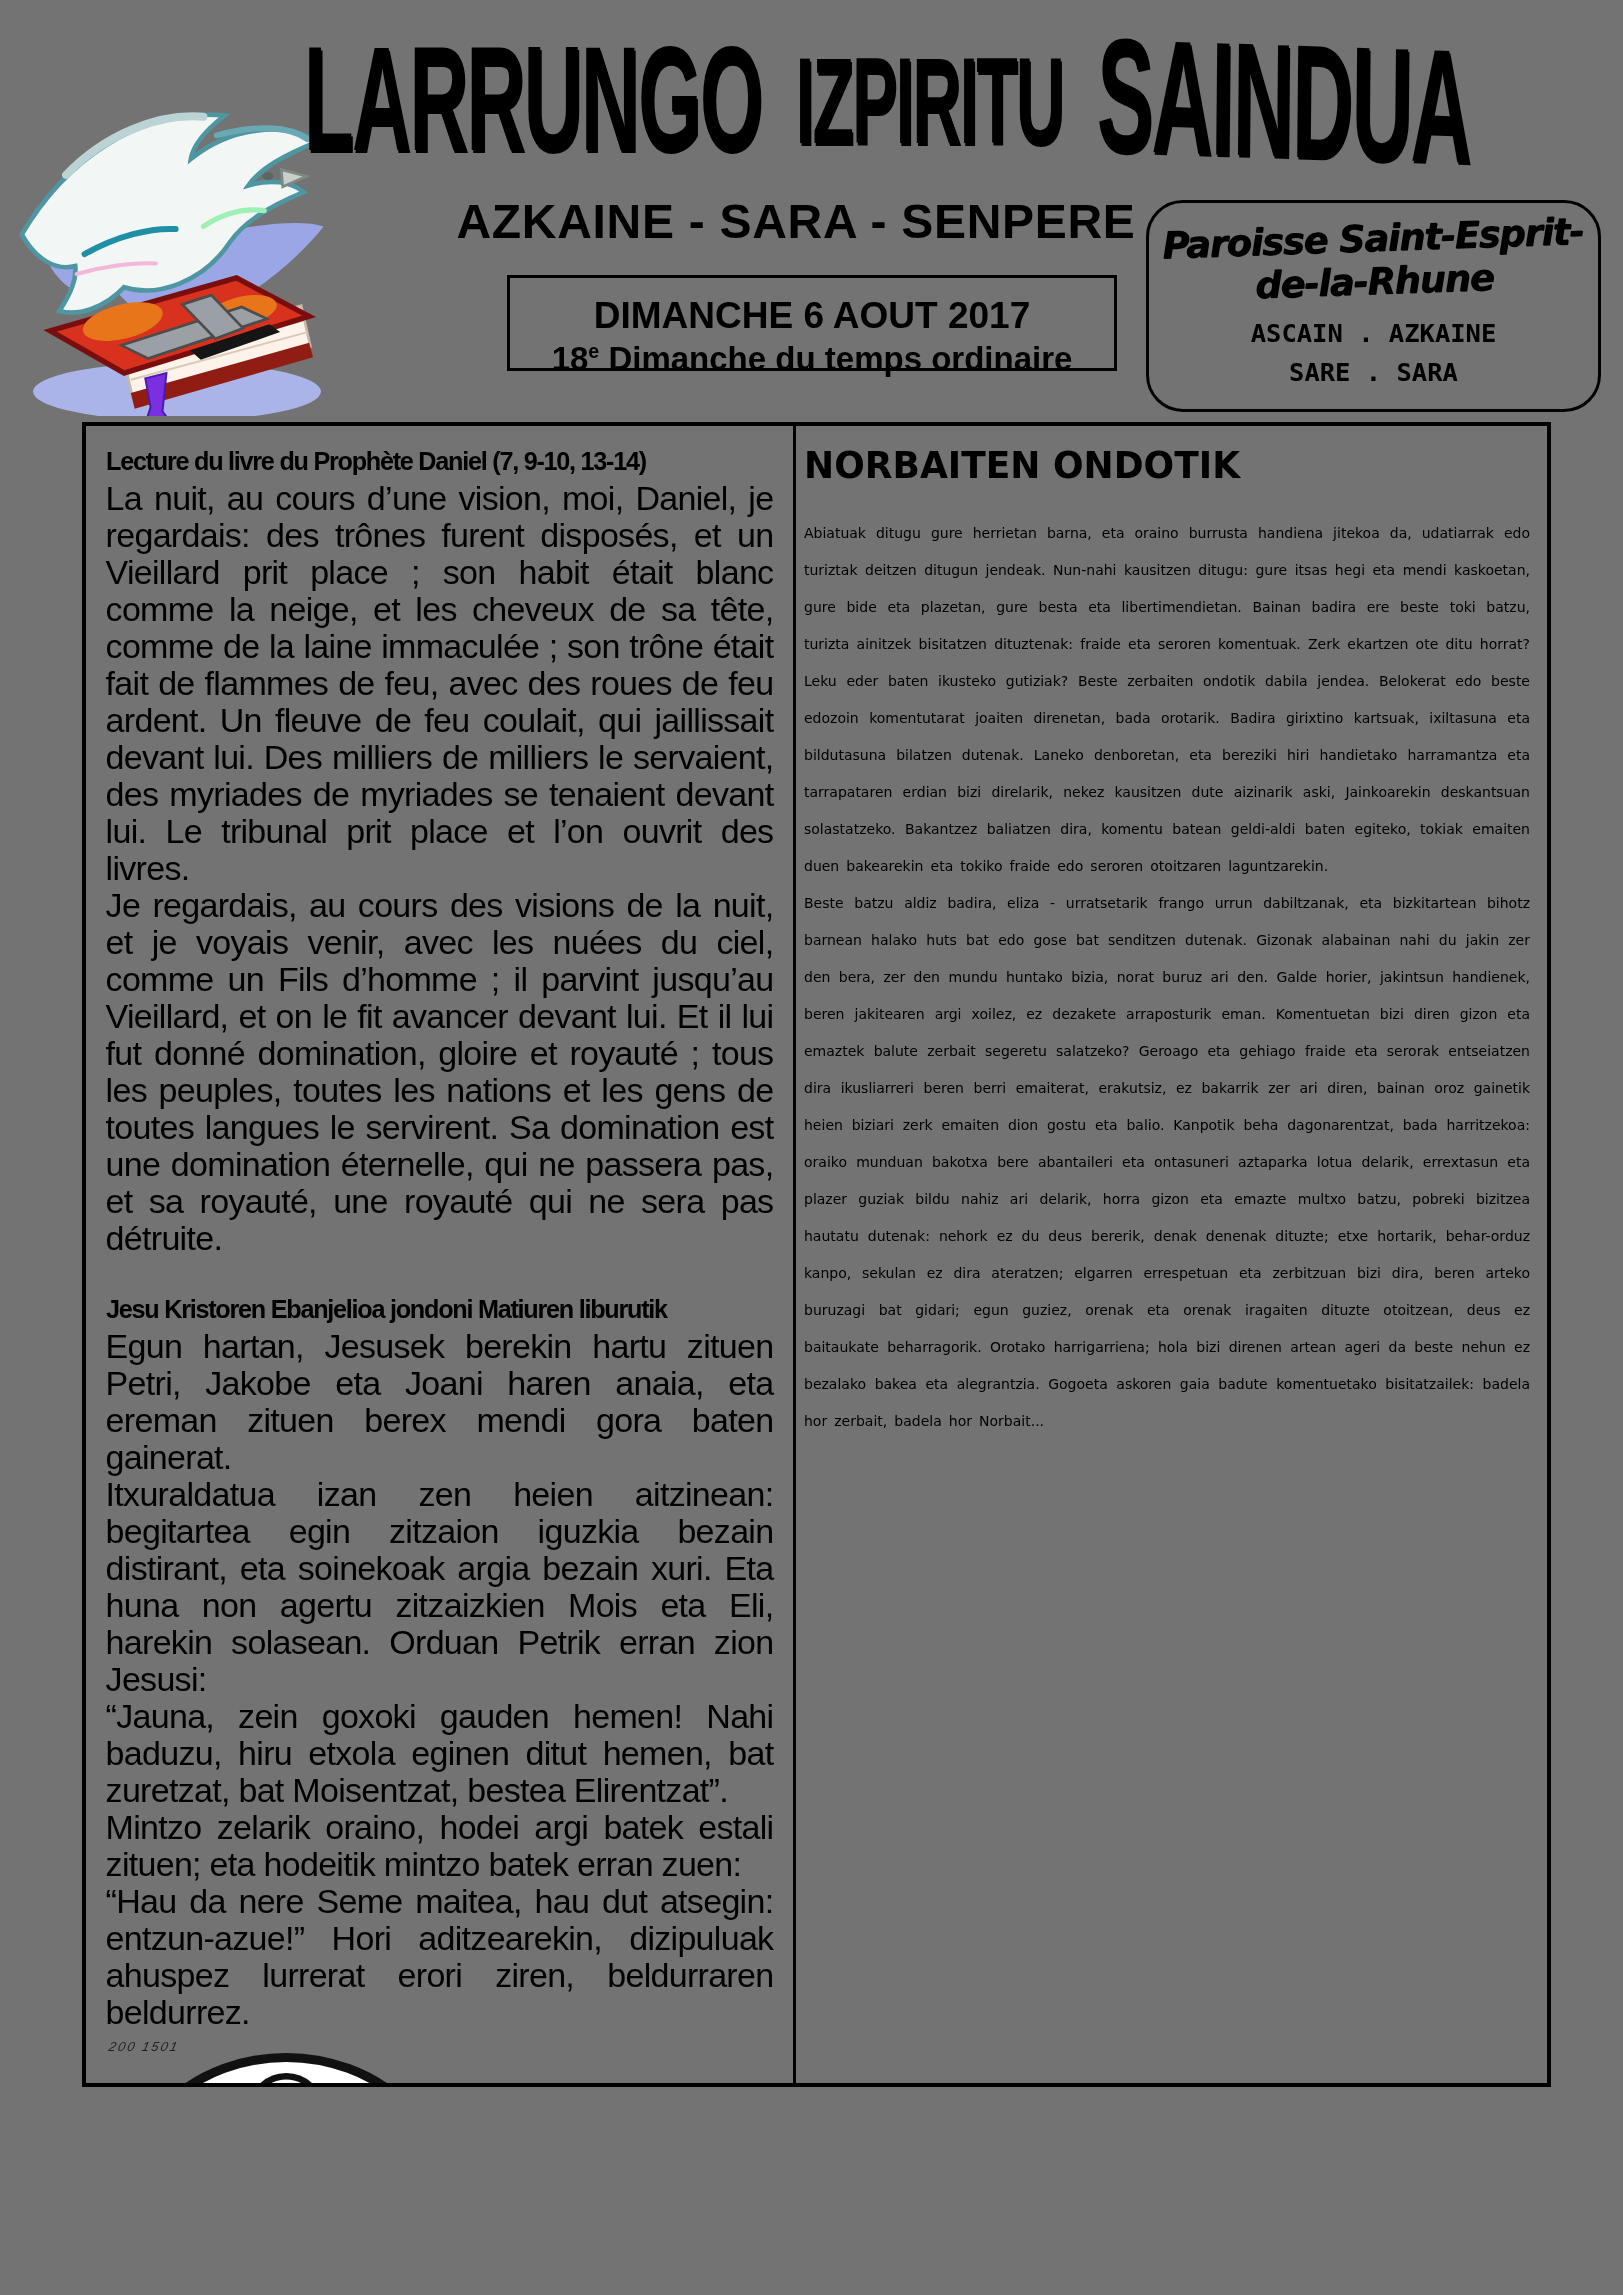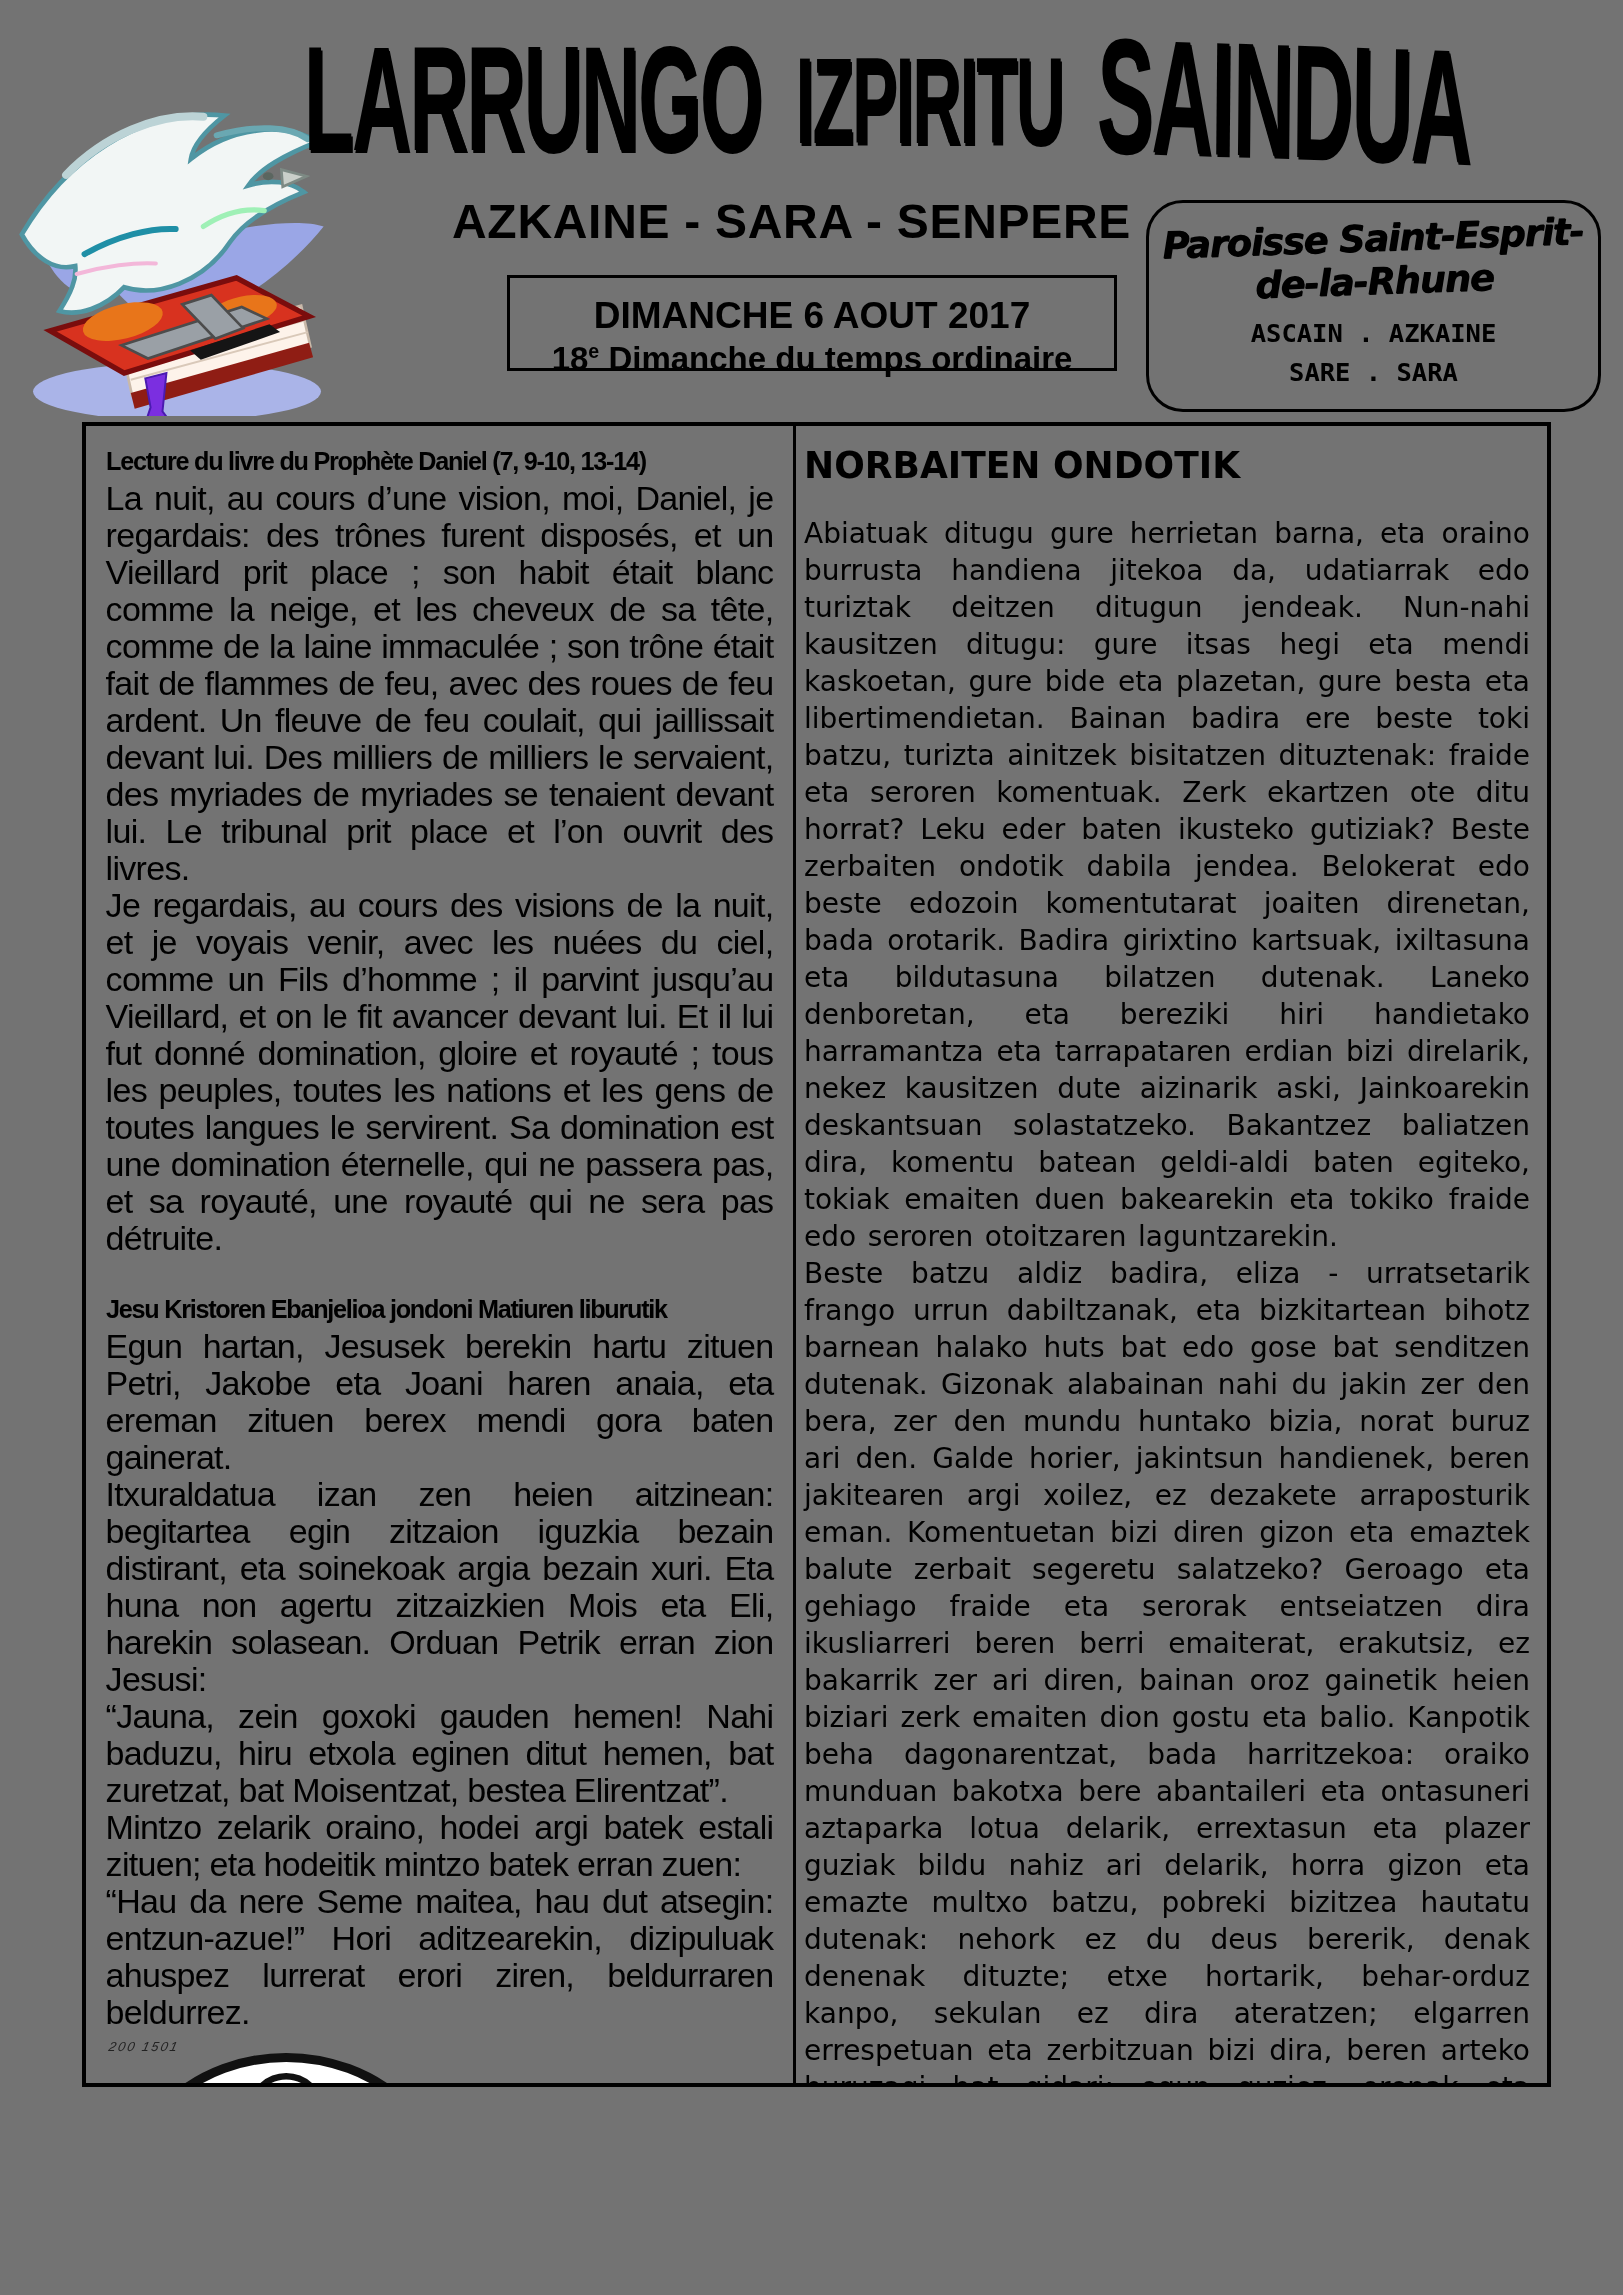--- a/index.html
+++ b/index.html
@@ -20,22 +20,22 @@
   .mw{
     font-weight:900;letter-spacing:-2px;line-height:1;
     font-family:"Liberation Sans",sans-serif;
     transform:scaleY(1.8);display:inline-block;
     text-shadow:1.3px 1.3px 0 #000;
   }
   .mw1{font-size:82px;}
   .mw2{font-size:68px;}
   .mw3{font-size:85px;transform:scaleY(1.9) rotate(1deg);}
   .subtitle{
-    position:absolute;left:452px;top:194px;width:720px;
-    font-size:48px;font-weight:bold;letter-spacing:0.7px;
+    position:absolute;left:436px;top:194px;width:720px;
+    text-align:center;font-size:48px;font-weight:bold;letter-spacing:0.7px;
   }
   .date-box{
     position:absolute;left:507px;top:275px;width:610px;height:96px;
     border:3.3px solid #000;box-sizing:border-box;text-align:center;padding-top:17px;
   }
   .date-line1{font-size:37px;font-weight:bold;letter-spacing:0;}
   .date-line2{font-size:33px;font-weight:bold;margin-top:2.6px;}
   .date-line2 sup{font-size:19.6px;}
   .parish-box{
     position:absolute;left:1146px;top:200px;width:455px;height:212px;
@@ -73,21 +73,21 @@
     font-size:34px;line-height:37px;margin:0;text-align:justify;
     letter-spacing:-0.7px;
   }
   .col.right h2{
     font-family:"DejaVu Sans",sans-serif;
     font-size:36px;font-weight:700;margin:0 0 31px 0;letter-spacing:0px;
     transform:scaleY(1.05);transform-origin:left top;
   }
   .col.right p{
     font-family:"DejaVu Sans",sans-serif;
-    font-size:28px;line-height:37px;margin:0;text-align:justify;word-spacing:2.6px;
+    font-size:14px;line-height:37px;margin:0;text-align:justify;word-spacing:2.6px;
   }
   
   .illus-row{display:flex;margin-top:10.5px;position:relative;}
   .artifact{
     position:absolute;top:-2.6px;left:3.9px;font-size:13px;color:#222;
     font-style:italic;letter-spacing:2px;transform:skewX(-12deg);
   }
   .woodcut{width:363px;height:335px;flex:none;margin-top:9.2px;}
   .script-quote{
     margin-left:46px;margin-top:42px;

